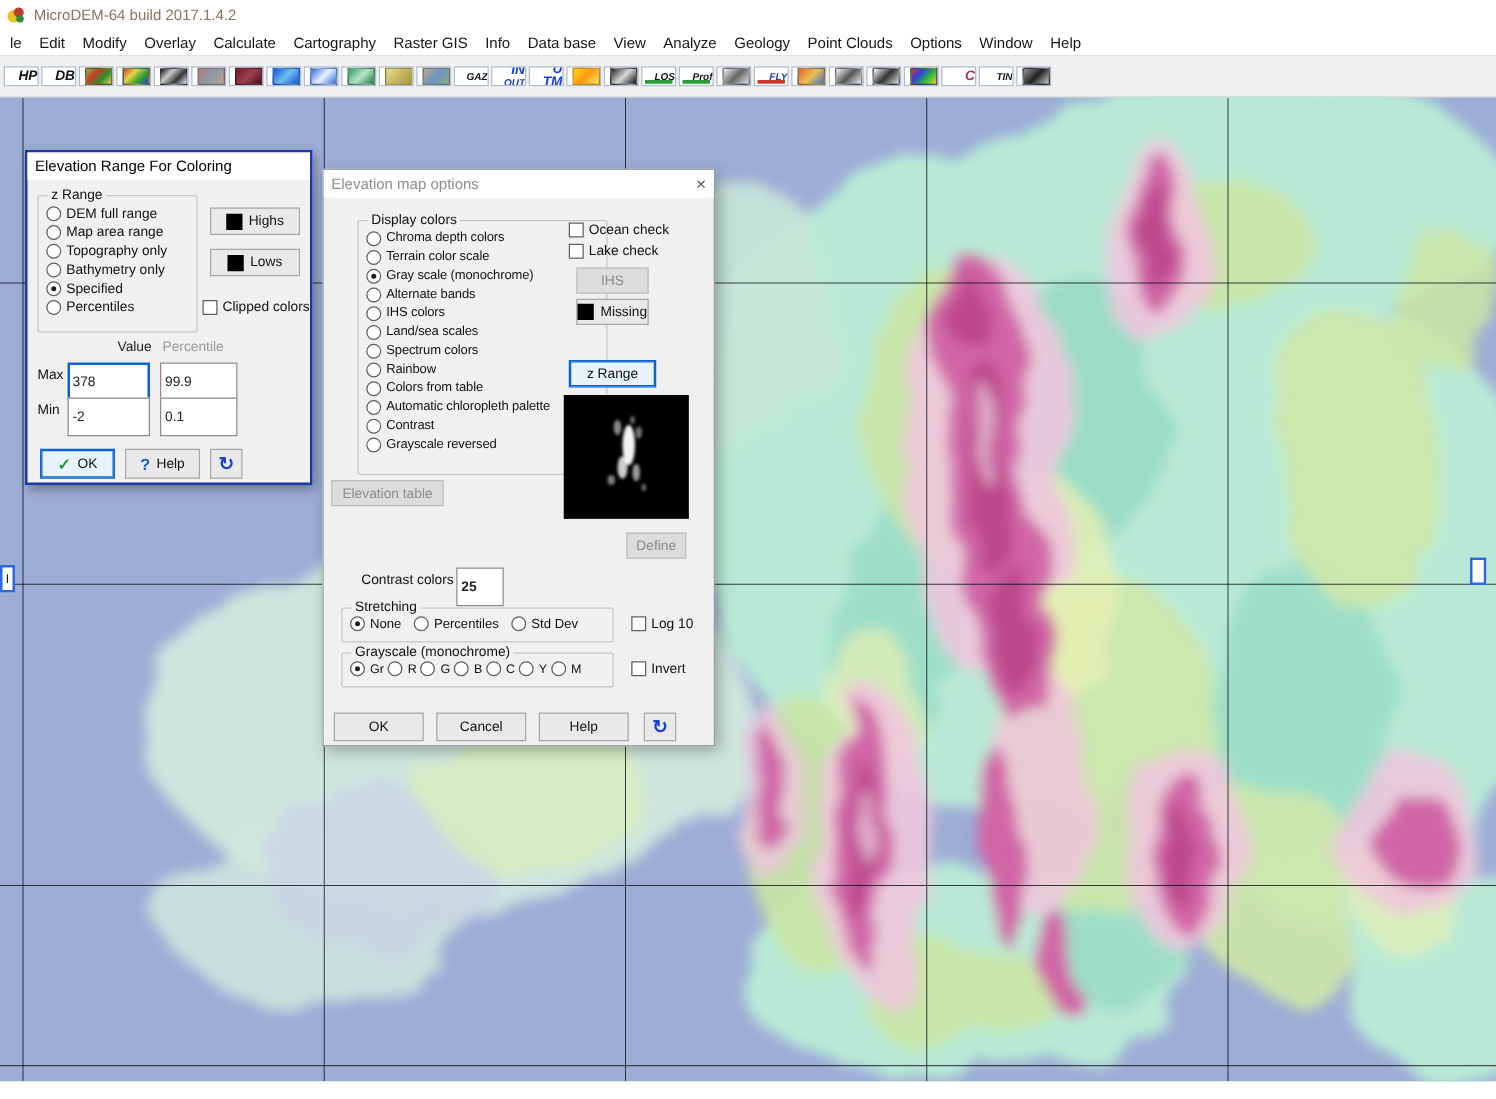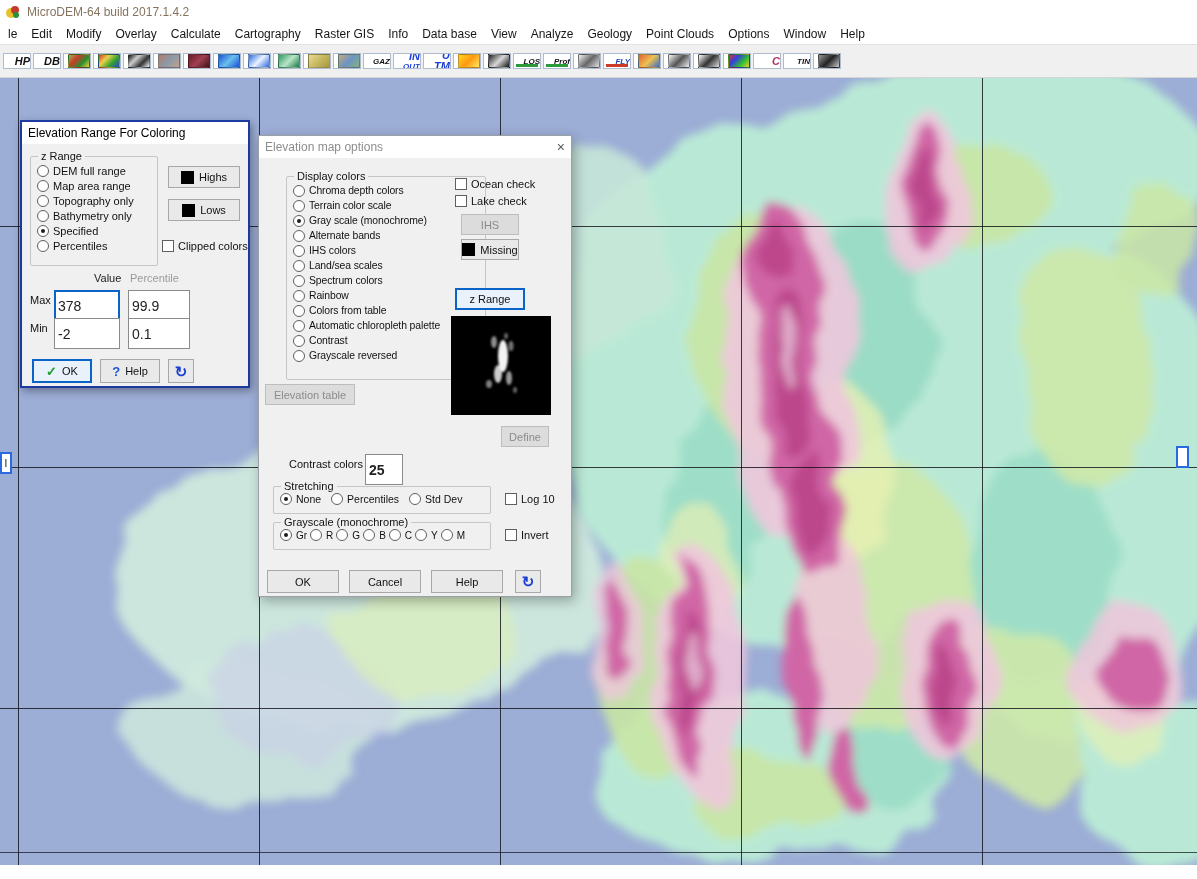--- a/index.html
+++ b/index.html
@@ -79,21 +79,21 @@
 
   .btn{display:inline-flex;align-items:center;justify-content:center;gap:5px;background:#e9e9e9;
     border:1px solid #a8a8a8;font-size:11px;color:#111;cursor:pointer;}
   .btn.default{border:1px solid var(--accent);box-shadow:inset 0 0 0 1px var(--accent);background:#e9f1fb;}
   .btn.disabled{background:#dcdcdc;color:#8c8c8c;border-color:#bdbdbd;cursor:default;}
   .swatch{width:13px;height:13px;background:var(--swatch);flex:0 0 13px;}
   .glyph-check{color:var(--ok-green);font-weight:bold;font-size:13px;}
   .glyph-q{color:var(--q-blue);font-weight:bold;font-size:13px;}
   .glyph-refresh{color:var(--refresh-blue);font-weight:bold;font-size:15px;line-height:15px;}
 
-  .tfield{border:1px solid #8a8a8a;background:#fff;font-size:14px;padding:1px 3px;height:31px;color:#222;}
+  .tfield{border:1px solid #8a8a8a;background:#fff;font-size:11px;padding:1px 3px;height:31px;color:#222;}
   .tfield.focus{border:2px solid var(--accent);padding:0 2px;}
   .fld-label{font-size:11px;color:#111;white-space:nowrap;}
   .col-header{font-size:11px;color:#222;white-space:nowrap;}
   .muted{color:#9a9a9a;}
 
   .combo{display:flex;align-items:center;justify-content:space-between;background:#fff;border:1px solid #b4b4b4;padding:0 2px 0 5px;cursor:pointer;}
   .combo-text{font-size:11px;color:#8a8a8a;white-space:nowrap;overflow:hidden;}
   .combo-arrow{width:0;height:0;border-left:4px solid transparent;border-right:4px solid transparent;border-top:5px solid #7a7a7a;margin-right:4px;}
 
   .preview{background:#000;overflow:hidden;}

